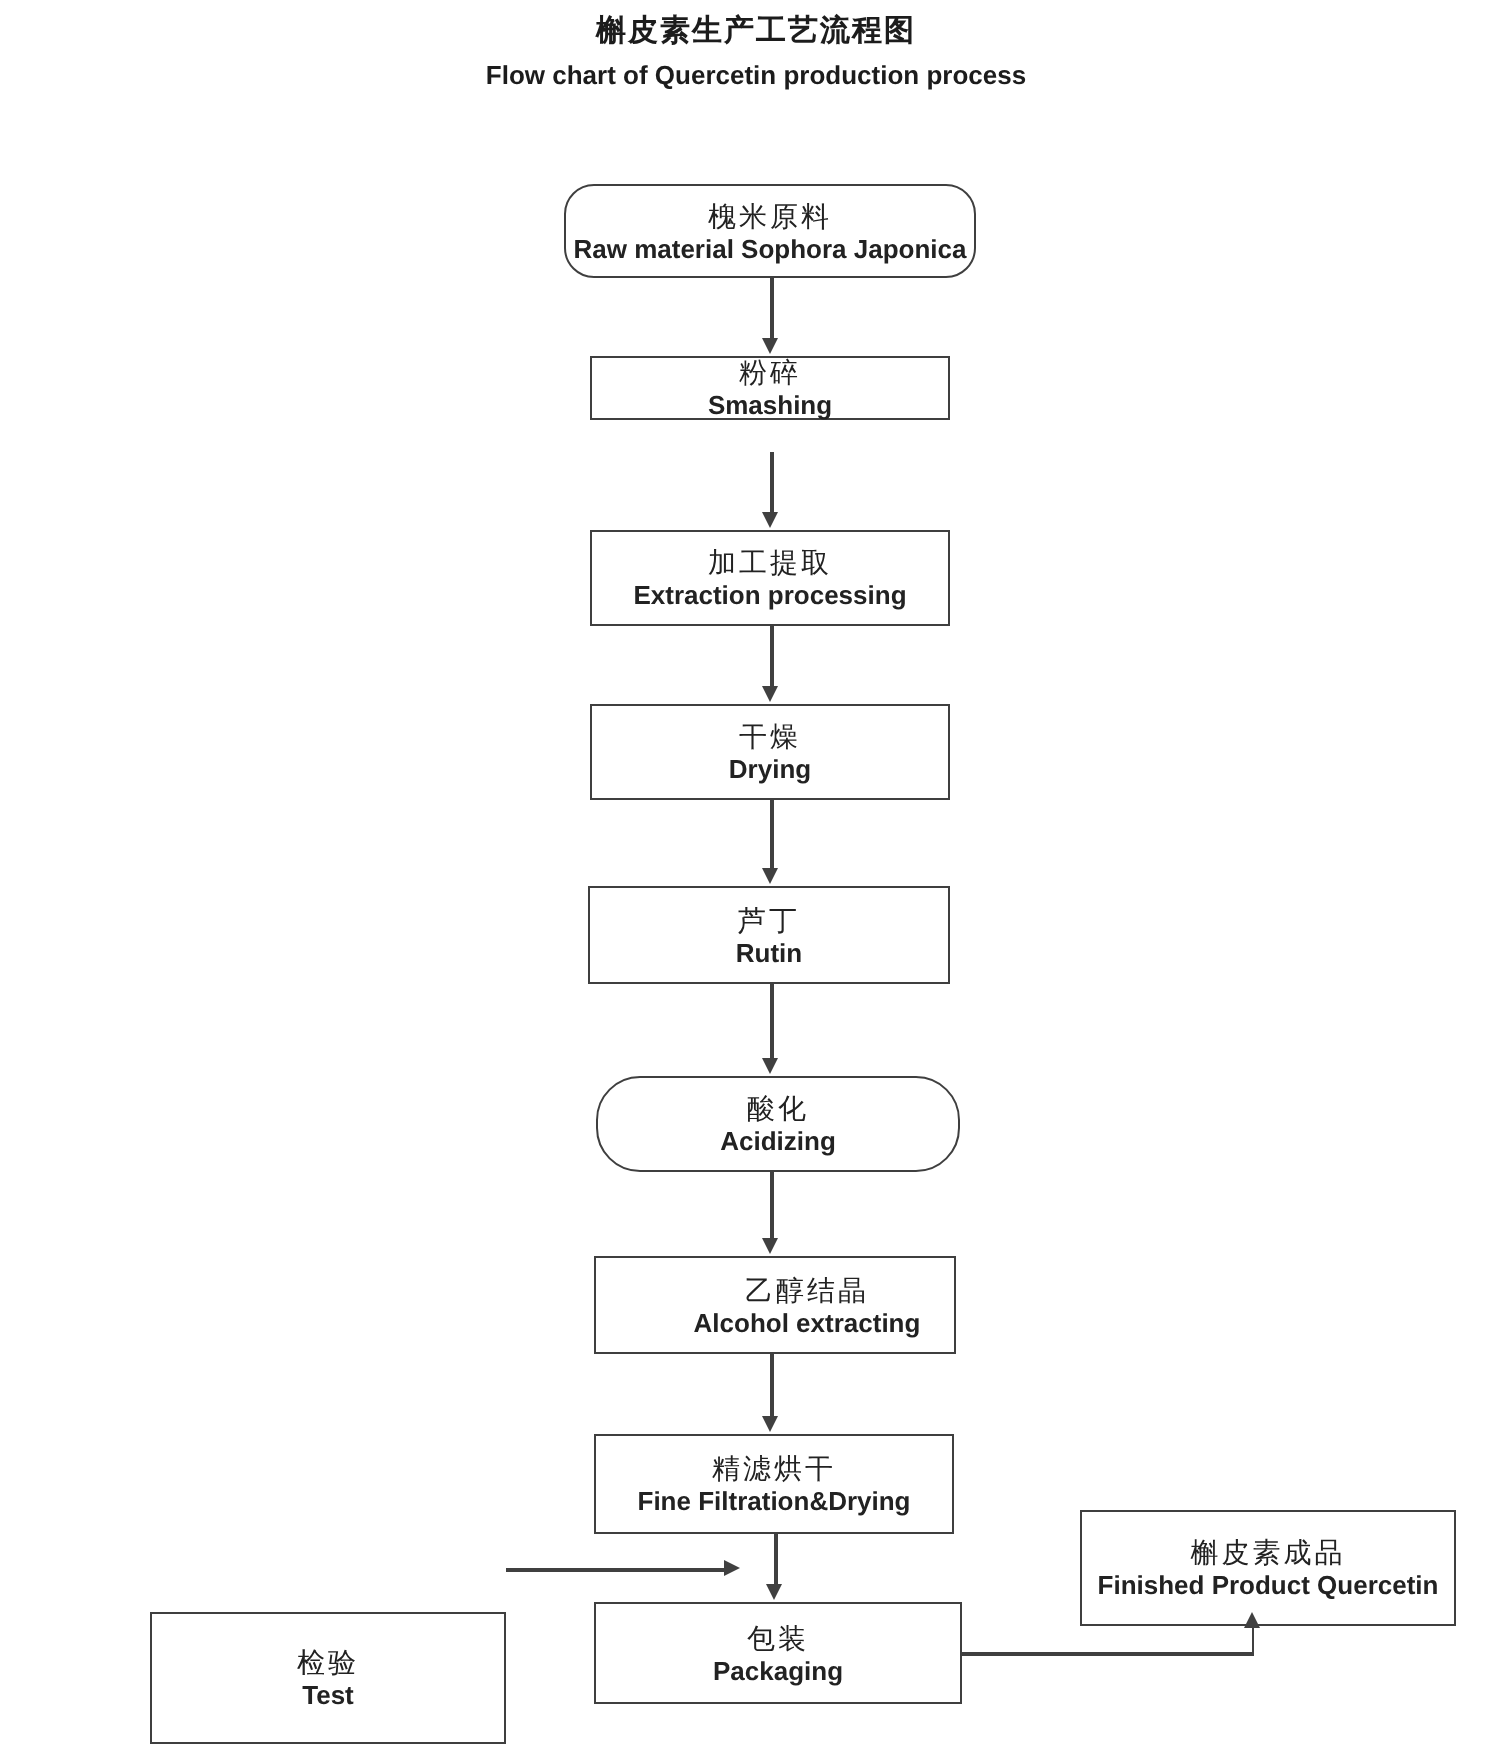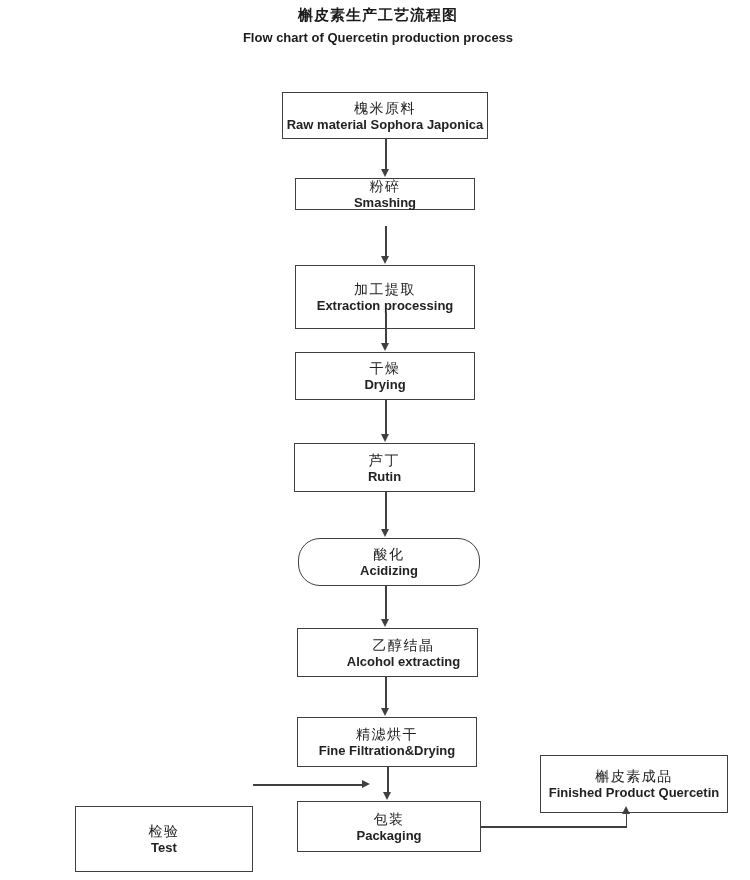--- a/index.html
+++ b/index.html
@@ -17,23 +17,23 @@
     position:absolute;
     border:1.5px solid #3f3f3f;
     background:#ffffff;
     display:flex;flex-direction:column;
     align-items:center;justify-content:center;
     gap:3px;color:#222222;box-sizing:border-box;
   }
   .node .zh{font-size:14px;letter-spacing:1.5px;line-height:1;}
   .node .en{font-size:13px;font-weight:bold;line-height:1;}
   
-  .n-raw     {left:282px;top:92px; width:206px;height:47px;}
+  .n-raw     {left:282px;top:92px; width:206px;height:47px;border-radius:15px;}
   .n-smash   {left:295px;top:178px;width:180px;height:32px;}
-  .n-extract {left:295px;top:265px;width:180px;height:64px;}
+  .n-extract {left:295px;top:265px;width:180px;height:48px;}
   .n-dry     {left:295px;top:352px;width:180px;height:48px;}
   .n-rutin   {left:294px;top:443px;width:181px;height:49px;}
   .n-acid    {left:298px;top:538px;width:182px;height:48px;border-radius:22px;}
   .n-alcohol {left:297px;top:628px;width:181px;height:49px;padding-left:32px;}
   .n-fine    {left:297px;top:717px;width:180px;height:50px;}
   .n-pack    {left:297px;top:801px;width:184px;height:51px;}
   .n-test    {left:75px; top:806px;width:178px;height:66px;}
   .n-finished{left:540px;top:755px;width:188px;height:58px;}
   
   .vl{position:absolute;width:1.5px;background:#404040;}

